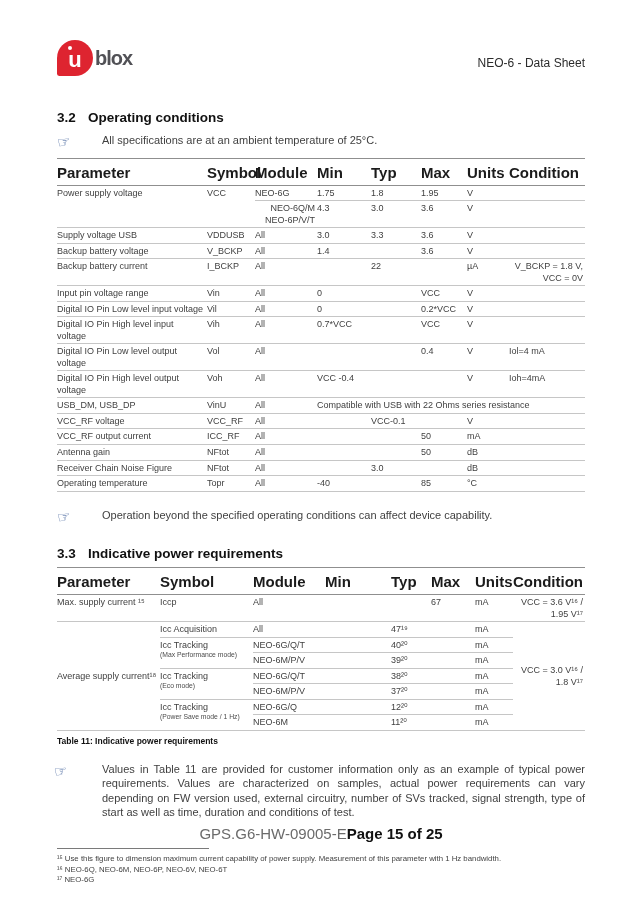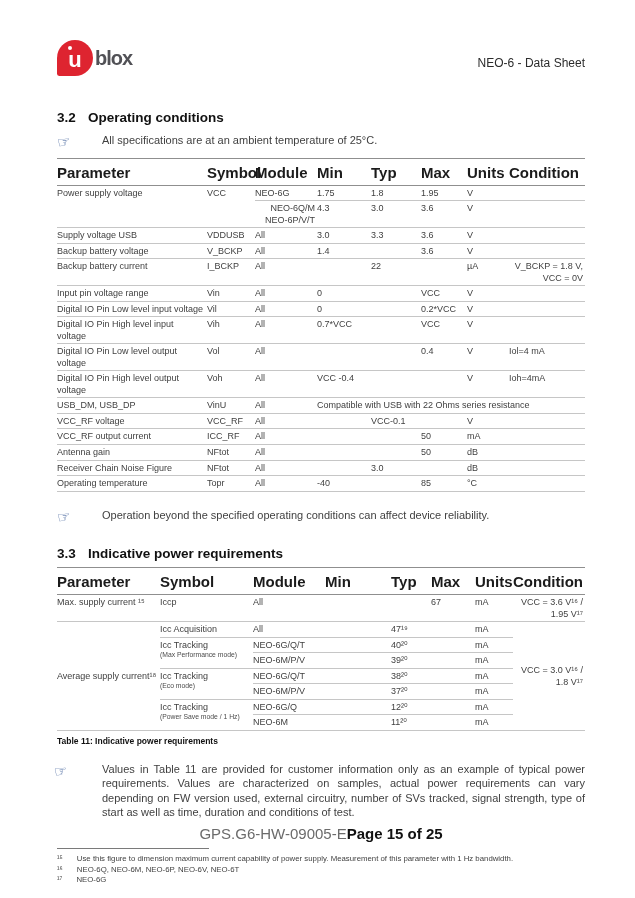--- a/index.html
+++ b/index.html
@@ -39,21 +39,21 @@
   table.t td { padding:2px 2px 1px 0; border-top:1px solid #c6c6c6; vertical-align:top; }
   .pre { white-space:pre-line;text-align:right; }
   .vmid { vertical-align:middle !important; }
   .sym-sub { font-size:6.8px; line-height:1.2; color:#4b4b4b; }
   .sym-sub:empty { display:none; }
   .caption { font-size:8.5px; font-weight:bold; color:#111; margin:5px 0 0 0; }
   
   .footnotes { margin-top:28px; }
   .fn-rule { width:152px; border:none; border-top:1px solid #7a7a7a; margin:0 0 5px 0; }
   .fn { margin:0; font-size:7.8px; line-height:1.36; color:#3f3f3f; padding-left:9px; text-indent:-9px; }
-  .fn-marker { margin-right:14px; }
+  .fn-marker { margin-right:2px; }
   
   .pfooter { position:absolute; left:57px; right:50px; bottom:56px;
              display:flex; justify-content:center; font-size:15px; }
   .doc-id { color:#6b6b6b; }
   .page-num { color:#111; font-weight:bold; }
 </style>
 </head>
 <body>
 
 <div class="page">
@@ -257,21 +257,21 @@
         <td></td>
         <td>85</td>
         <td>°C</td>
         <td></td>
       </tr>
     </tbody>
   </table>
 
   <div class="note" style="margin-top:16px">
     <span class="hand">☞</span>
-    <p class="note-text">Operation beyond the specified operating conditions can affect device reliability.</p>
+    <p class="note-text">Operation beyond the specified operating conditions can affect device capability.</p>
   </div>
 
   <h2 class="sec">
     <span class="sec-num">3.3</span>
     <span class="sec-title">Indicative power requirements</span>
   </h2>
 
   <table class="t" style="margin-top:2px">
     <colgroup>
       <col style="width:103px">

